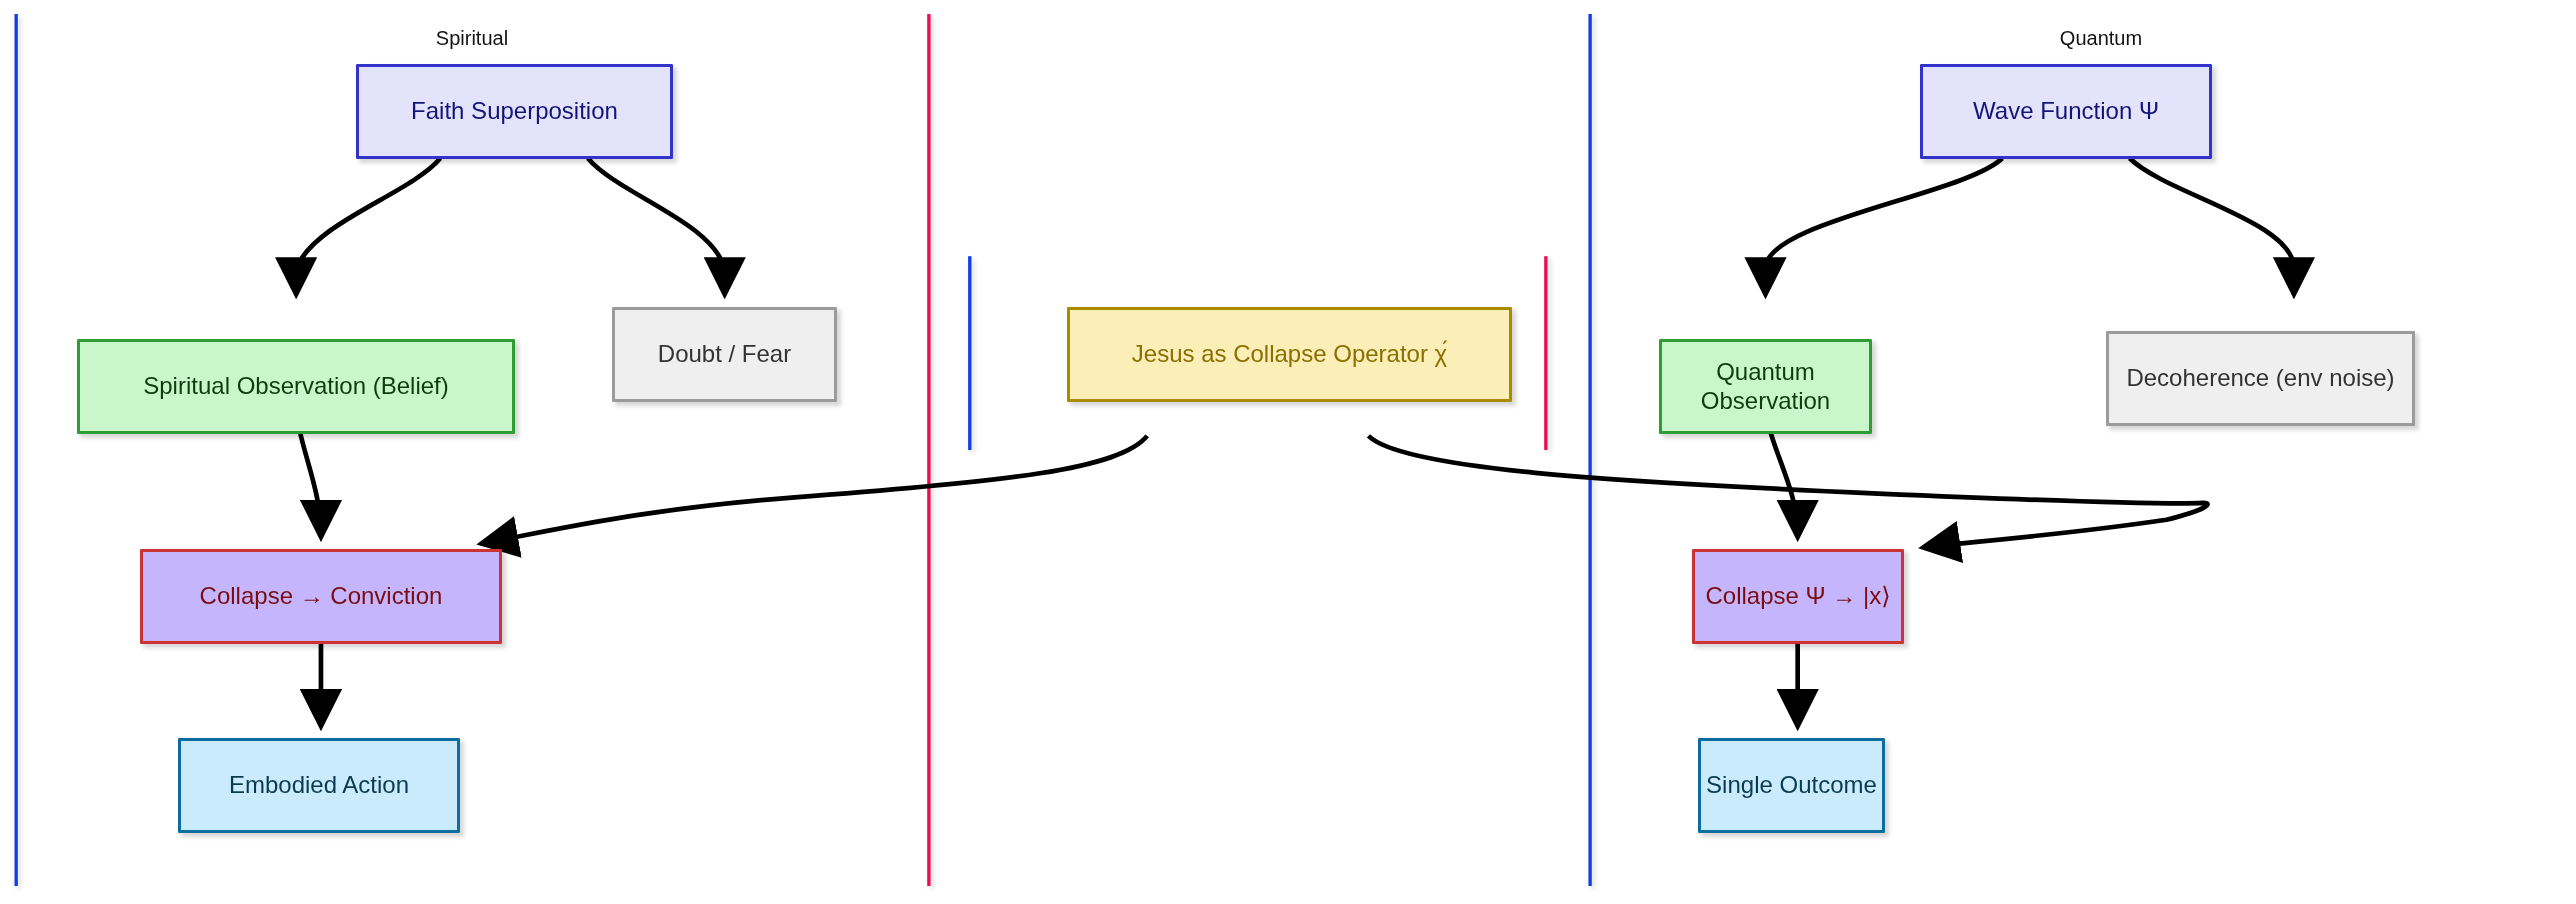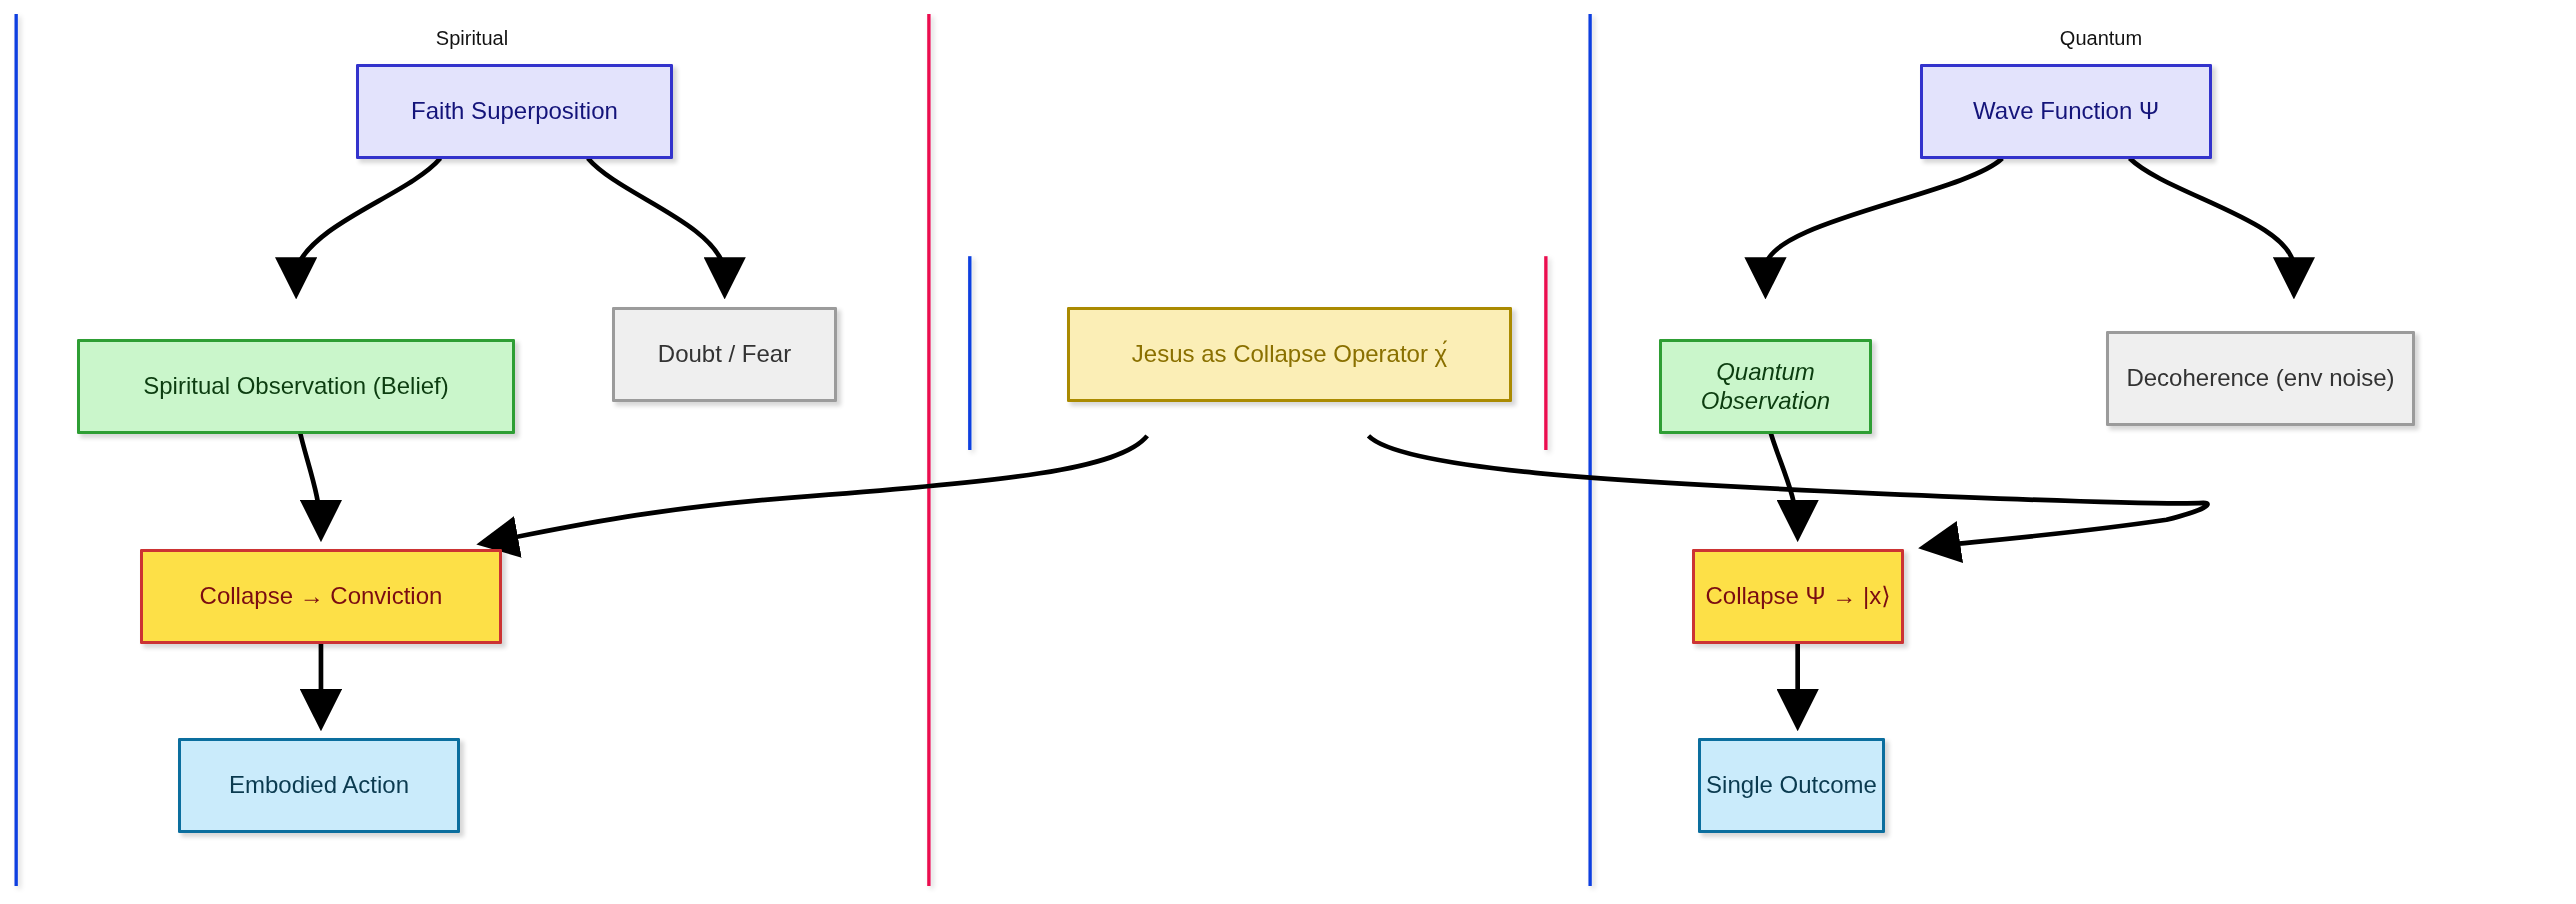--- a/index.html
+++ b/index.html
@@ -11,21 +11,21 @@
                  font-family:"Liberation Sans",sans-serif;white-space:nowrap;}
 
   .node{position:absolute;box-sizing:border-box;display:flex;align-items:center;justify-content:center;
         text-align:center;font-size:24px;line-height:1.2;border-width:3.4px;border-style:solid;
         border-radius:1.3px;font-family:"Liberation Sans",sans-serif;
         box-shadow:3.4px 3.4px 4.7px rgba(0,0,0,0.16);}
 
   .n-super{background:#e3e3fc;border-color:#3333cc;color:#14147a;}
   .n-obs  {background:#caf6cb;border-color:#2e9e34;color:#0c3d10;margin-top:32px;}
   .n-gray {background:#efefef;border-color:#9b9b9b;color:#333333;}
-  .n-col  {background:#fde047;border-color:#cc3333;color:#7a0c12;}
+  .n-col  {background:#c4b5fd;border-color:#cc3333;color:#7a0c12;}
   .n-out  {background:#caebfb;border-color:#0b6e9e;color:#0a3a4f;}
   .n-logos{background:#fbeeb6;border-color:#aa8a00;color:#8a7000;margin-left:32px;}
 </style>
 </head>
 <body>
 
 <div id="stage">
 
   <svg class="layer" viewBox="0 0 3840 1348" width="2576" height="904">
     <defs>
@@ -124,21 +124,21 @@
   </div>
 
   <div class="node n-logos" style="left:1035px;top:307px;width:445px;height:95px;">
     <span>Jesus as Collapse Operator χ́</span>
   </div>
 
   <div class="node n-super" style="left:1920px;top:64px;width:292px;height:95px;">
     <span>Wave Function Ψ</span>
   </div>
 
-  <div class="node n-obs" style="left:1659px;top:307px;width:213px;height:95px;font-style:italic;">
+  <div class="node n-obs" style="left:1659px;top:307px;width:213px;height:95px;">
     <span>Quantum Observation</span>
   </div>
 
   <div class="node n-gray" style="left:2106px;top:307px;width:309px;height:95px;margin-top:24px;">
     <span>Decoherence (env noise)</span>
   </div>
 
   <div class="node n-col" style="left:1692px;top:549px;width:212px;height:95px;">
     <span>Collapse Ψ → |x⟩</span>
   </div>

